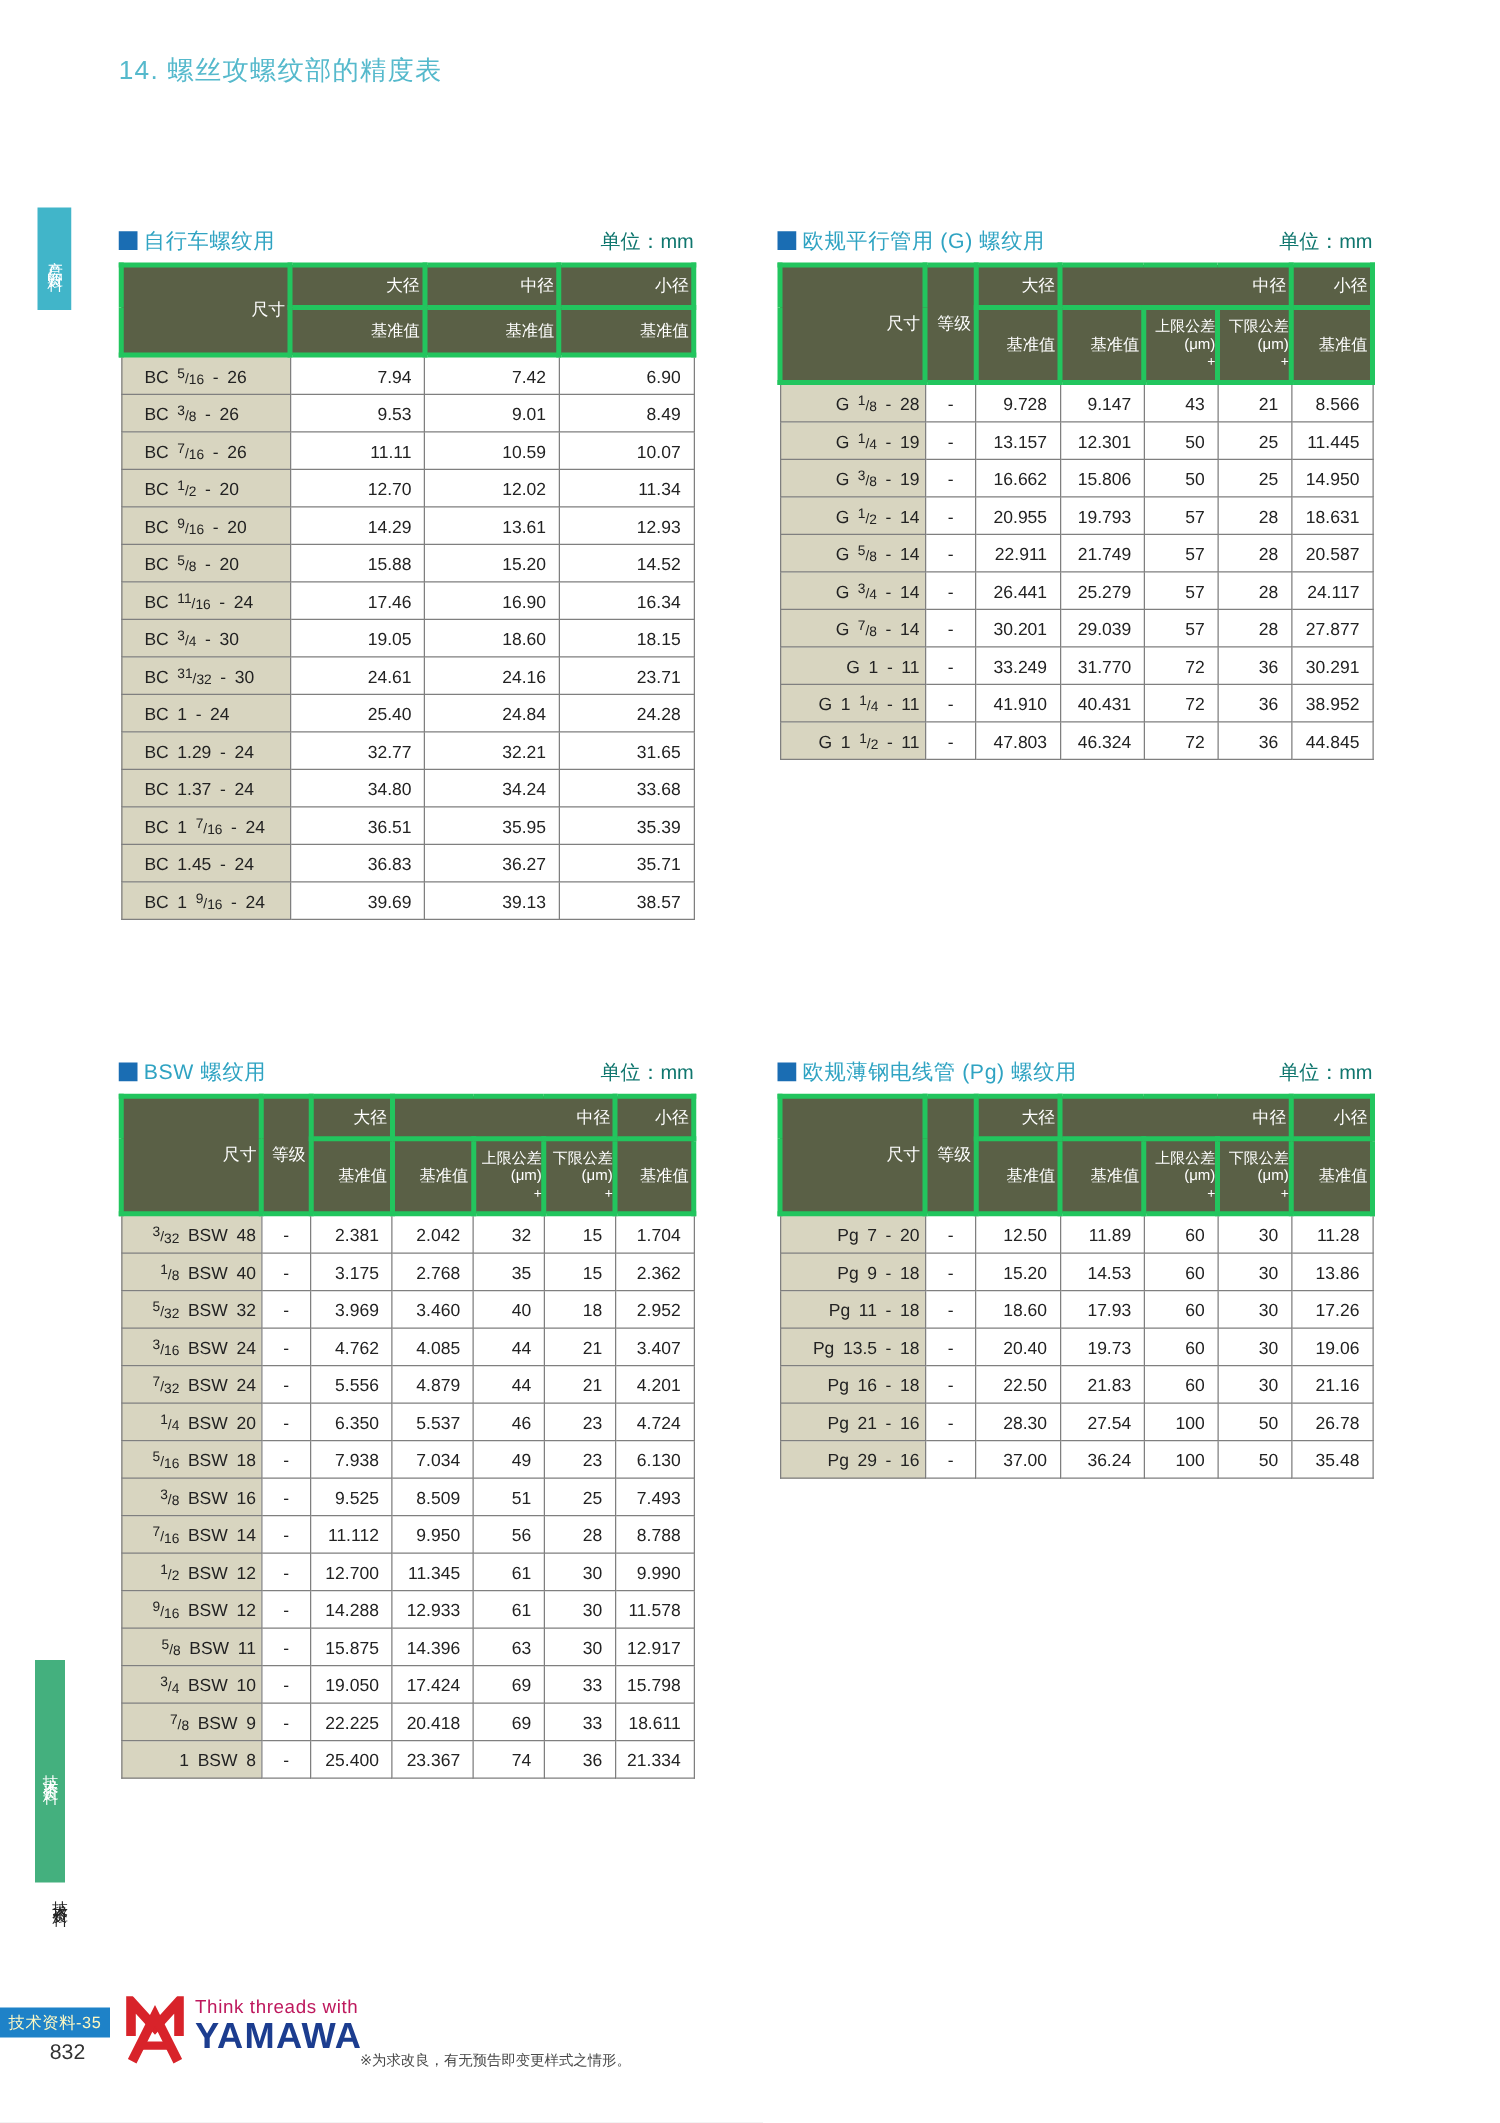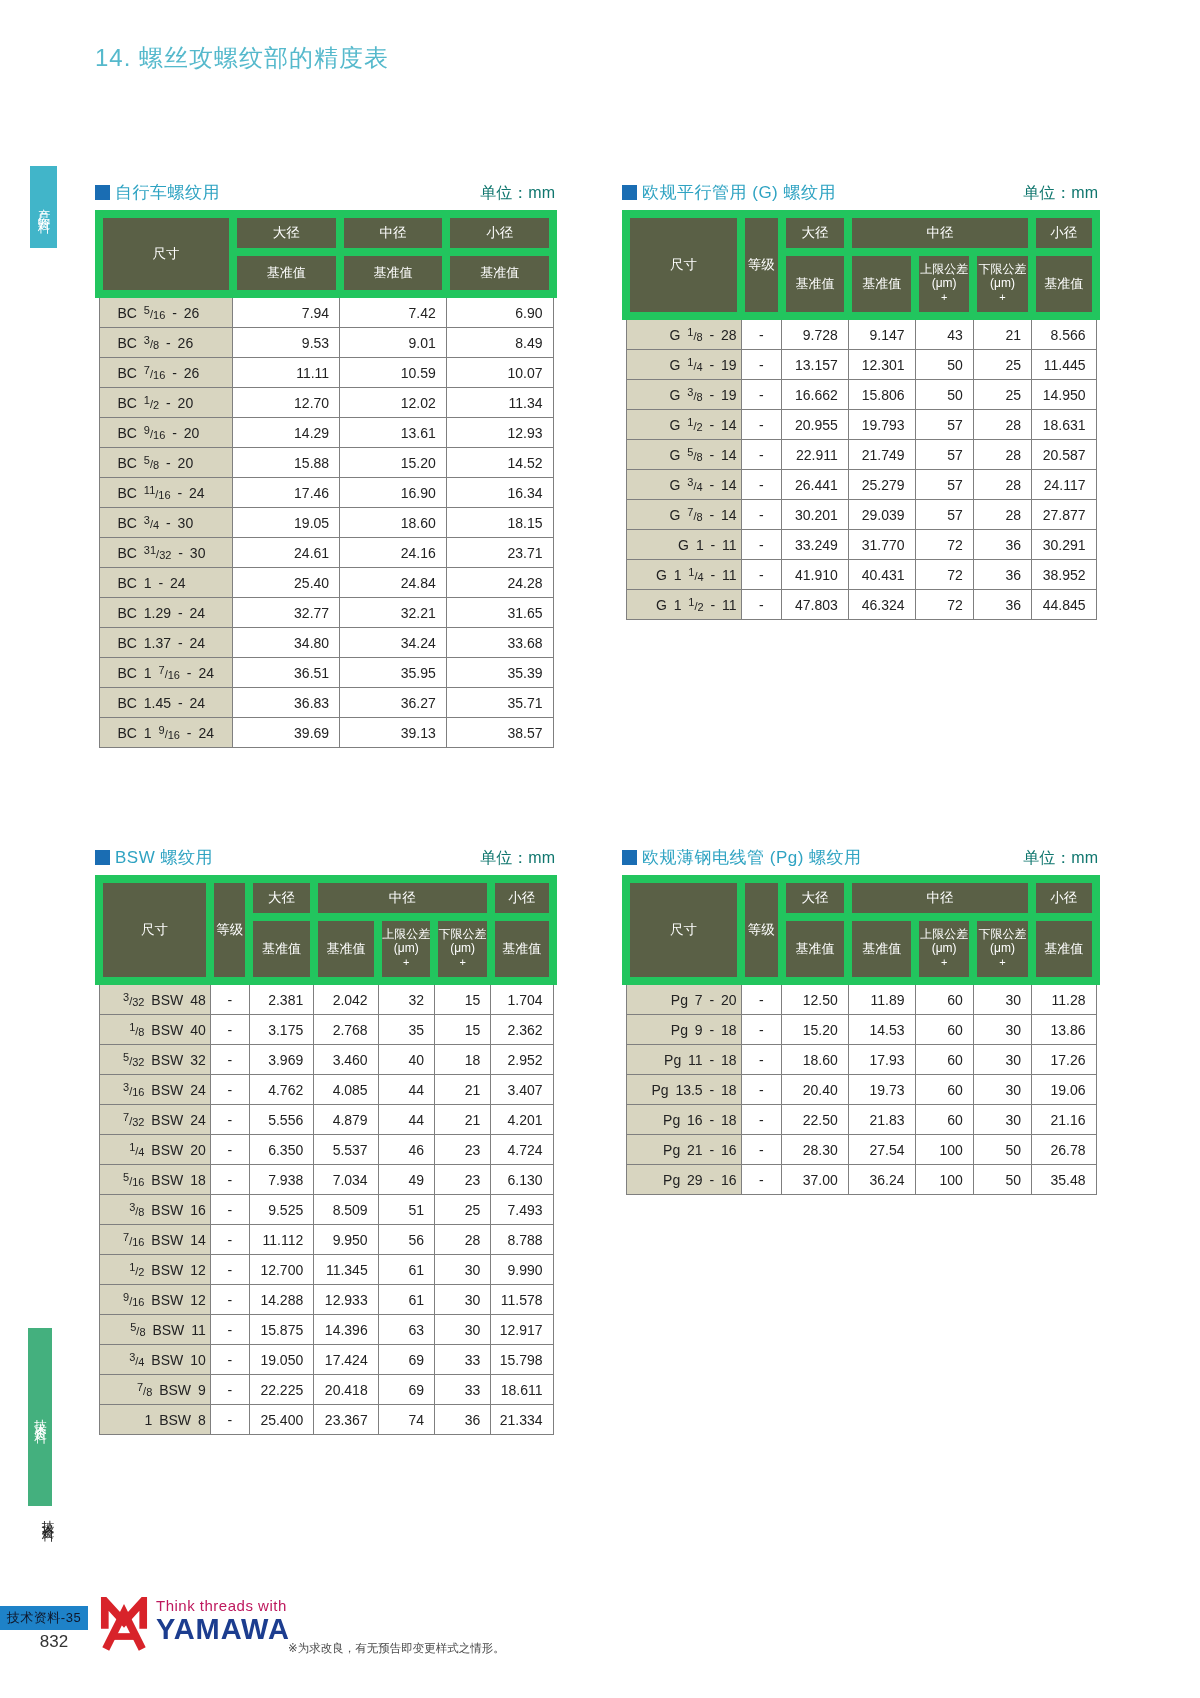--- a/index.html
+++ b/index.html
@@ -8,58 +8,58 @@
     --grid:#7f7f7f;
     --teal-title:#2fa3c2;
     --marker:#1a6db3;
   }
   html,body{margin:0;padding:0;background:#e9e9e9;}
   .page{
     position:relative;width:1200px;height:1698px;background:#ffffff;
     font-family:"Liberation Sans","DejaVu Sans",sans-serif;overflow:hidden;margin:0 auto;
   }
   
-  .page-title{position:absolute;left:95px;top:42px;font-size:24px;color:#55b9cc;letter-spacing:1px;}
+  .page-title{position:absolute;left:95px;top:42px;font-size:21px;color:#55b9cc;letter-spacing:1px;}
   
   .side-tab{position:absolute;display:flex;align-items:center;justify-content:center;
     writing-mode:vertical-rl;color:#fff;font-size:12.5px;letter-spacing:4px;}
   .tab-teal{left:30px;top:166px;width:27px;height:82px;background:#41b5c9;}
   .tab-green{left:28px;top:1328px;width:24px;height:178px;background:#44b07e;}
   .side-vtext{position:absolute;left:39px;top:1510px;writing-mode:vertical-rl;
     font-size:12.5px;color:#222;letter-spacing:3px;}
   
   .tblock{position:absolute;}
   .b1{left:95px;top:180px;width:462px;}
   .b2{left:622px;top:180px;width:478px;}
   .b3{left:95px;top:845px;width:462px;}
   .b4{left:622px;top:845px;width:478px;}
   .tb-top{display:flex;justify-content:space-between;align-items:flex-end;height:24px;margin-bottom:6px;}
   .sec-title{display:flex;align-items:center;font-size:17px;color:var(--teal-title);letter-spacing:0.5px;}
   .sq{width:15px;height:15px;background:var(--marker);margin-right:5px;flex:none;}
   .unit{font-size:16px;color:#0f766e;padding-right:2px;margin-left:24px;}
   
   table.dtable{border-collapse:collapse;width:100%;table-layout:fixed;}
-  .dtable th{background:var(--olive);color:#fff;font-weight:400;border:8px solid #22c55e;
-    text-align:center;padding:0 2px;margin-top:12px;}
+  .dtable th{background:var(--olive);color:#fff;font-weight:400;border:4px solid #22c55e;
+    text-align:right;padding:0 2px;margin-top:12px;}
   .dtable th.h1{height:30px;font-size:13.5px;}
   .dtable th.h2{height:34px;font-size:13px;}
   .dtable th.h2t{height:52px;font-size:13px;}
   .dtable th.sz,.dtable th.gr{font-size:13.5px;}
   .dtable th.tol{font-size:12px;line-height:1.15;padding:2px 0;}
   .dtable th.tol .plus{font-size:11px;}
   .dtable td{height:27px;border:1px solid var(--grid);background:#fff;font-size:14px;color:#222;}
   .dtable td.size{background:var(--beige);text-align:right;word-spacing:3px;padding:0 4px;}
   .t-left td.size{text-align:left;padding-left:18px;}
   .dtable td.val{text-align:right;padding-right:10px;}
   .dtable td.grade{text-align:center;}
   .fr{font-size:11px;}
   .fr .nu{position:relative;top:-3.5px;}
   .fr .de{position:relative;top:1.5px;}
   
-  .badge{position:absolute;left:0;top:1606px;width:88px;height:24px;background:#1e82c8;color:#0f172a;
+  .badge{position:absolute;left:0;top:1606px;width:88px;height:24px;background:#1e82c8;color:#fef9c3;
     font-size:13px;display:flex;align-items:center;justify-content:center;letter-spacing:0.5px;}
   .pagenum{position:absolute;left:22px;top:1632px;width:64px;text-align:center;font-size:17px;color:#333;}
   .logo{position:absolute;left:100px;top:1597px;display:flex;align-items:flex-start;}
   .logo-text{margin-left:8px;}
   .logo-tagline{font-size:15px;color:#be185d;letter-spacing:0.5px;}
   .logo-name{font-size:29px;font-weight:bold;color:#1c3d8f;letter-spacing:1px;line-height:1.05;}
   .footnote{position:absolute;left:288px;top:1641px;font-size:11.5px;color:#4a4a4a;}
 </style>
 </head>
 <body>

